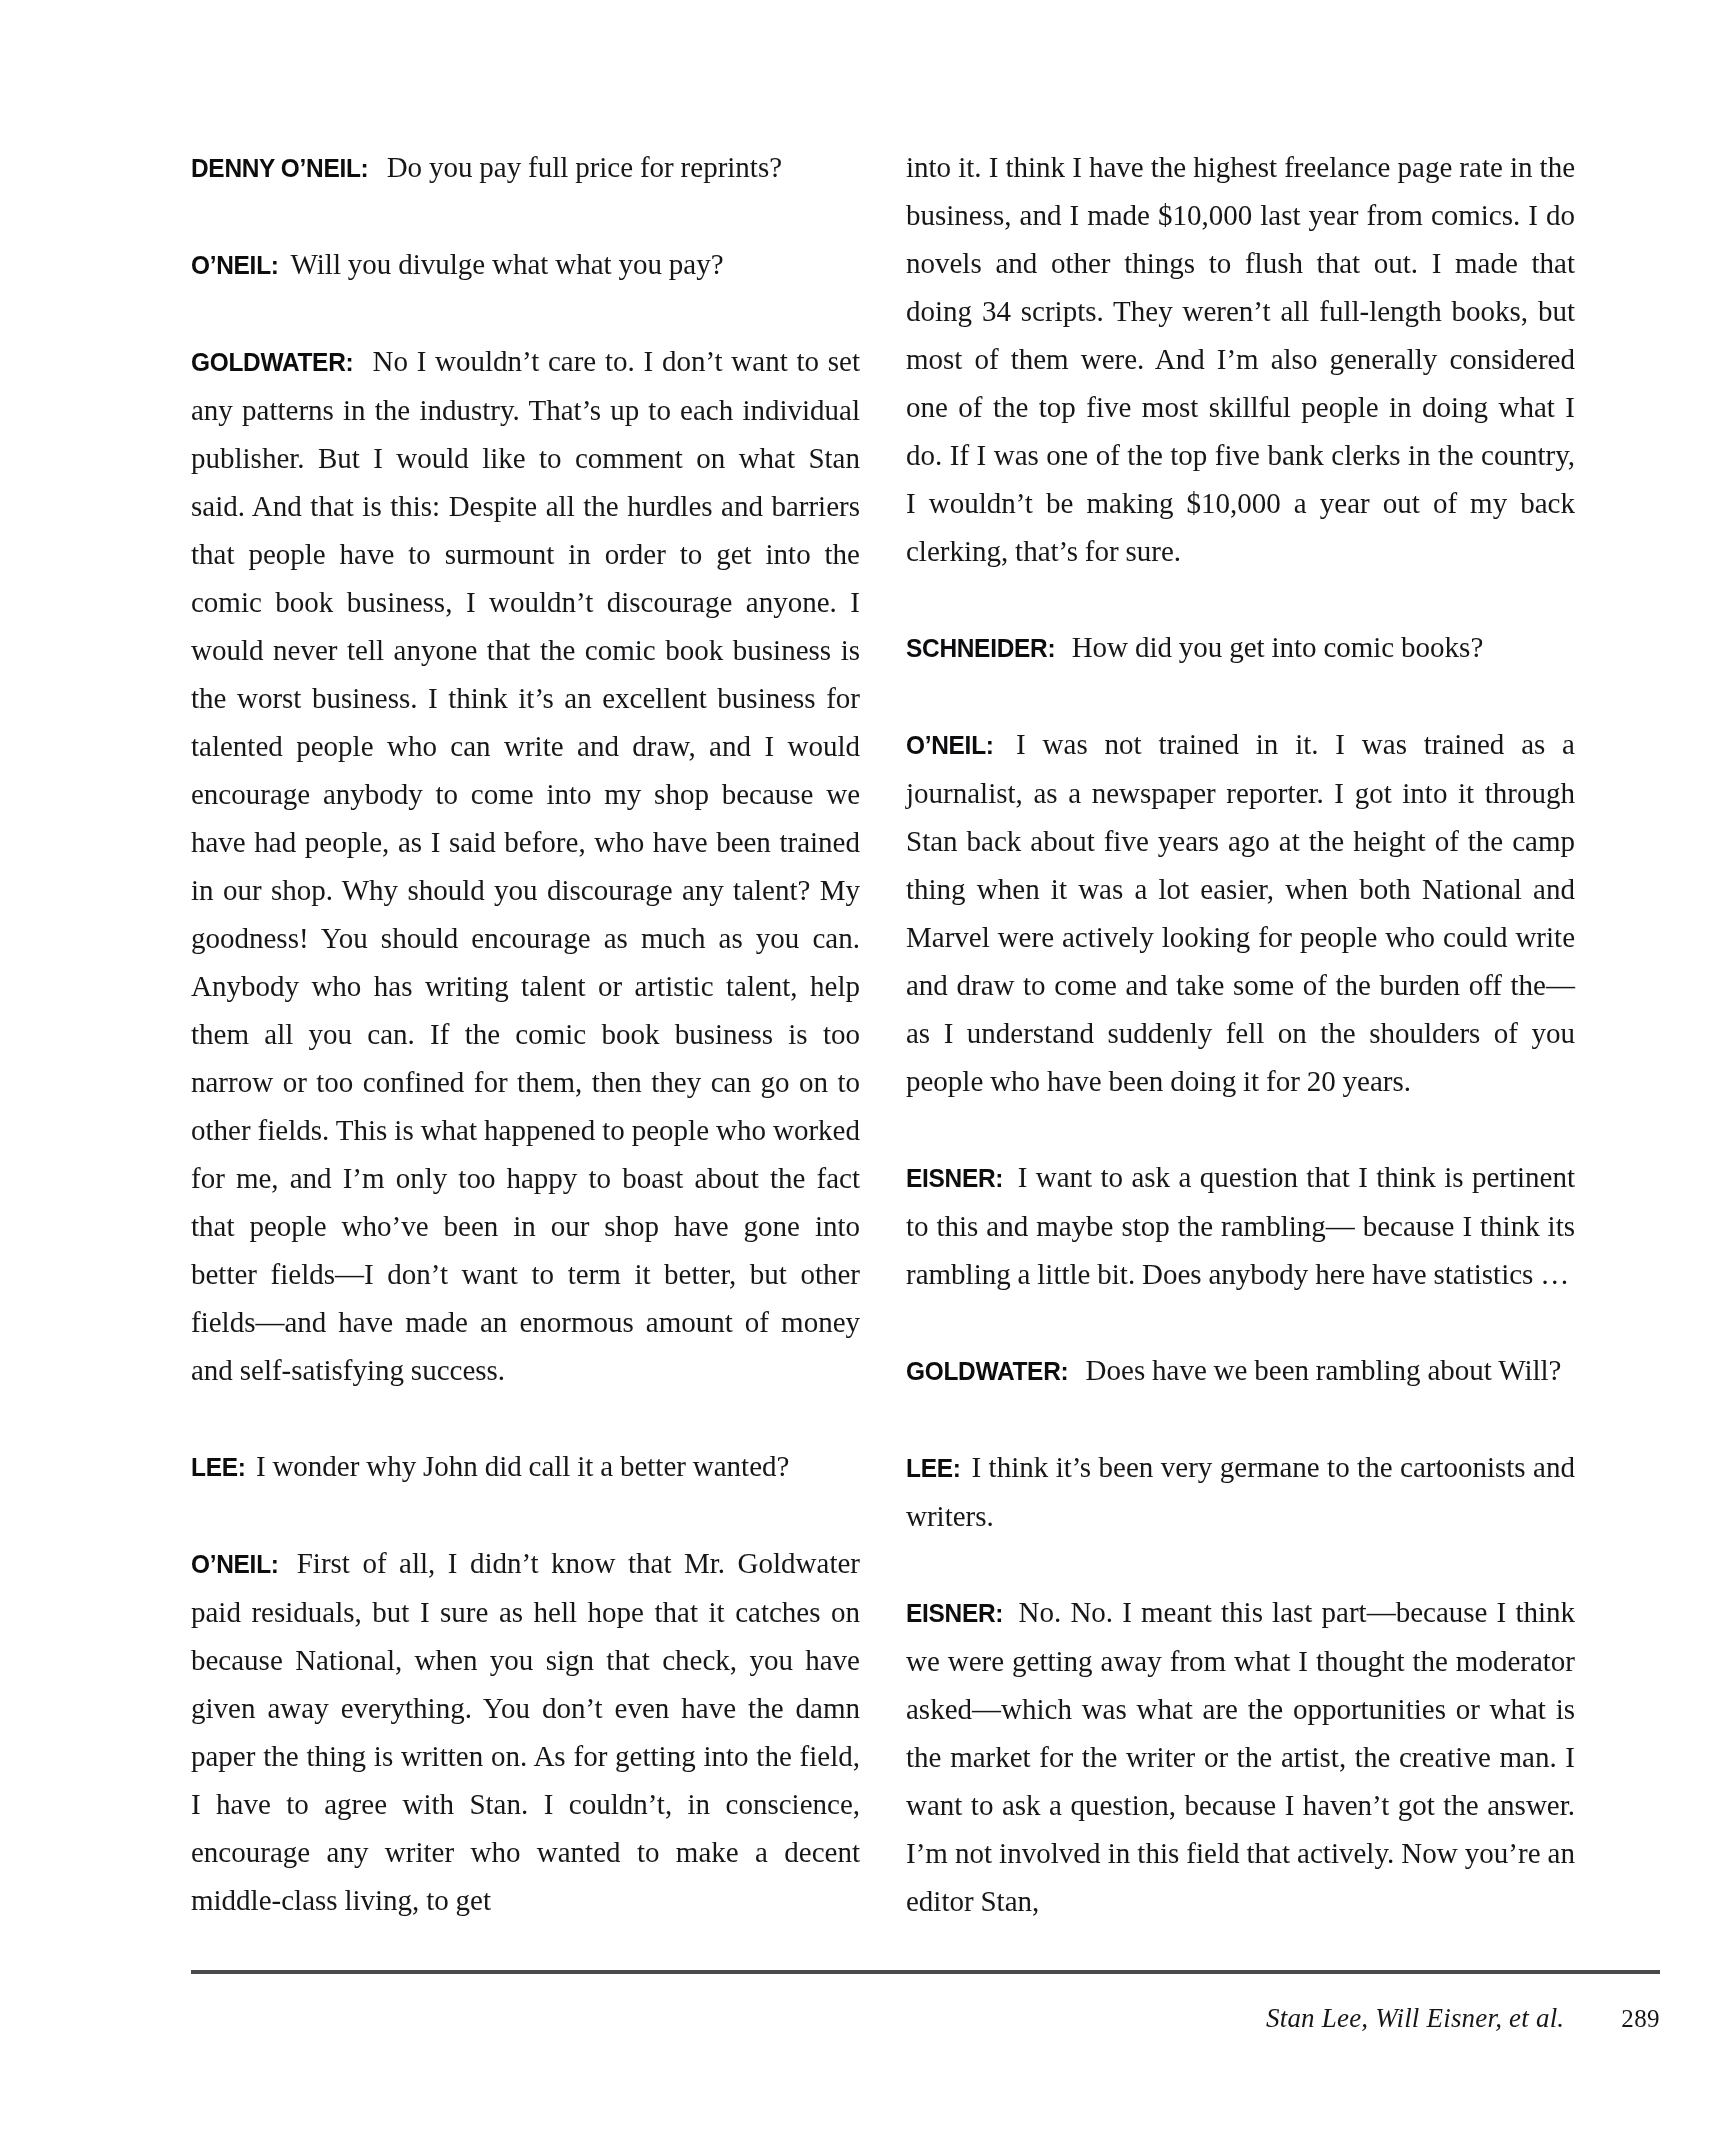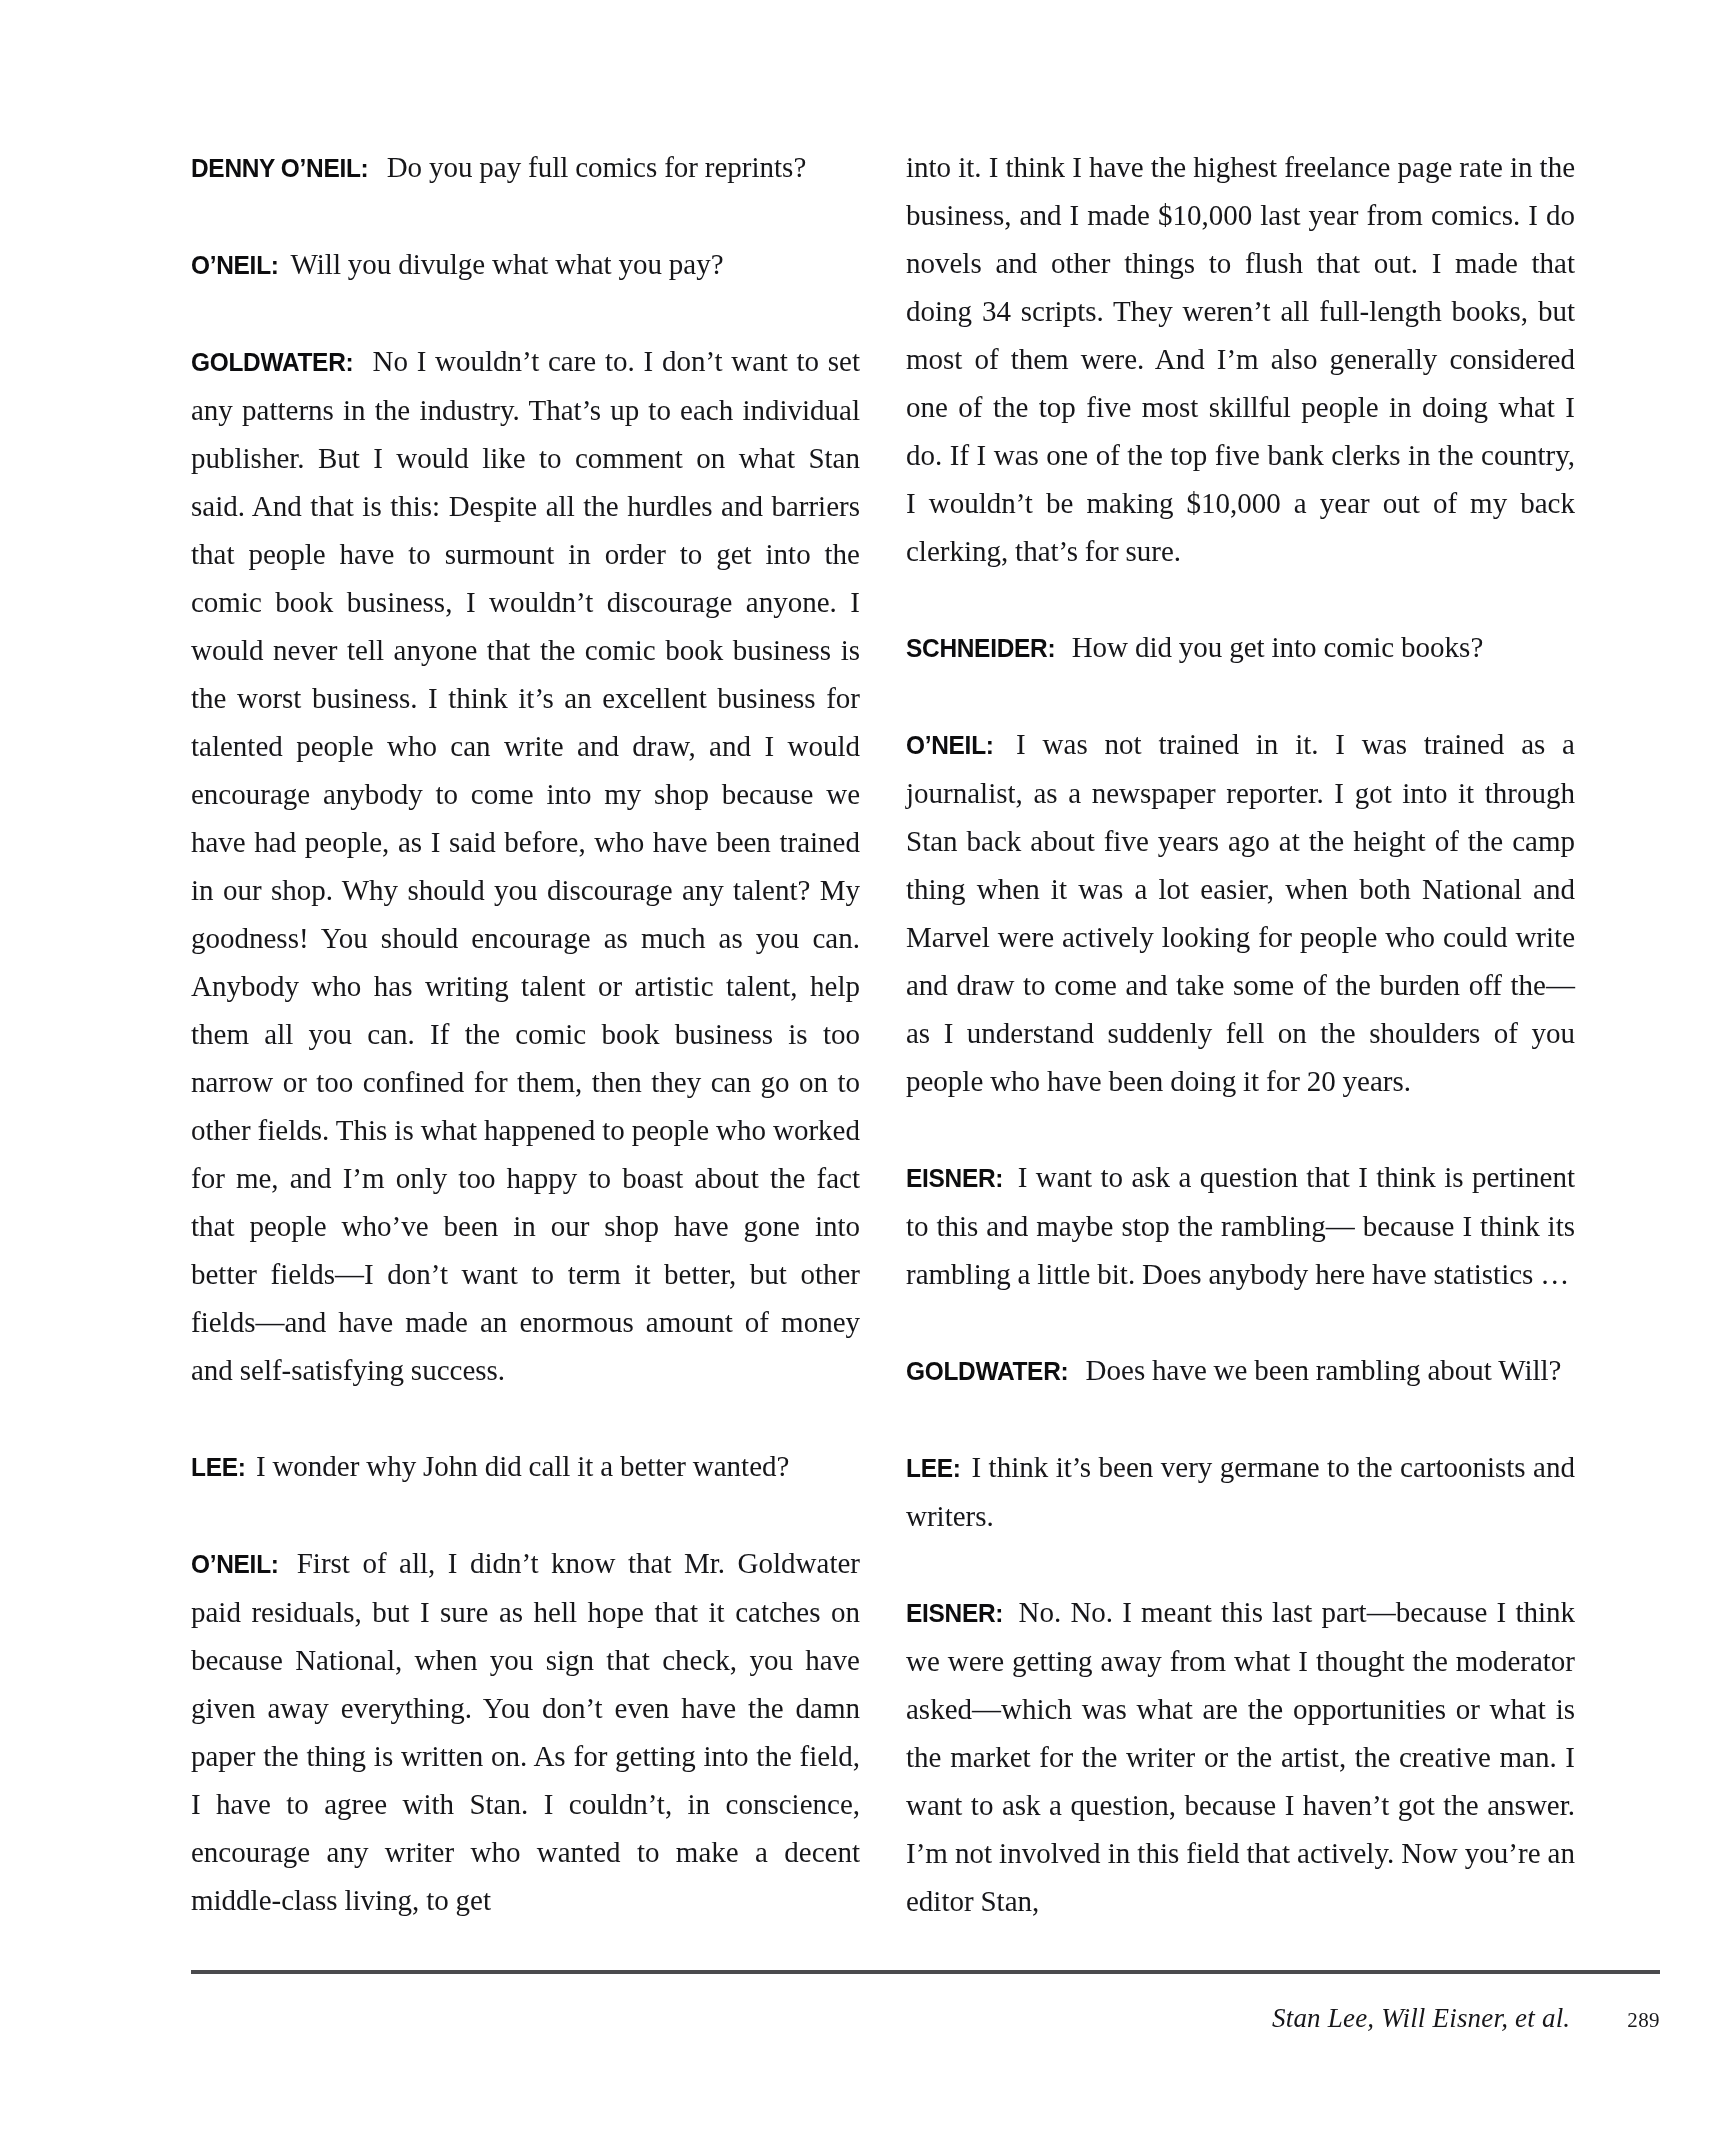--- a/index.html
+++ b/index.html
@@ -75,33 +75,33 @@
     font-family: "Liberation Serif", "DejaVu Serif", serif;
     color: #17171a;
     gap: 23px;
   }
   .running-foot {
     font-style: italic;
     font-size: 27px;
     letter-spacing: 0.2px;
   }
   .folio {
-    font-size: 21px;
+    font-size: 25px;
     margin-left: 34px;
     letter-spacing: 0.4px;
   }
 </style>
 </head>
 <body>
 
 <div class="page">
 
   <div class="columns">
     <div class="column" id="col-left">
-        <p class="para"><span class="speaker">DENNY O’NEIL:</span><span> Do you pay full comics for reprints?</span></p>
+        <p class="para"><span class="speaker">DENNY O’NEIL:</span><span> Do you pay full price for reprints?</span></p>
         <p class="para"><span class="speaker">O’NEIL:</span><span> Will you divulge what what you pay?</span></p>
         <p class="para"><span class="speaker">GOLDWATER:</span><span> No I wouldn’t care to. I don’t want to set any patterns in the industry. That’s up to each individual publisher. But I would like to comment on what Stan said. And that is this: Despite all the hurdles and barriers that people have to surmount in order to get into the comic book business, I wouldn’t discourage anyone. I would never tell anyone that the comic book business is the worst business. I think it’s an excellent business for talented people who can write and draw, and I would encourage anybody to come into my shop because we have had people, as I said before, who have been trained in our shop. Why should you discourage any talent? My goodness! You should encourage as much as you can. Anybody who has writing talent or artistic talent, help them all you can. If the comic book business is too narrow or too confined for them, then they can go on to other fields. This is what happened to people who worked for me, and I’m only too happy to boast about the fact that people who’ve been in our shop have gone into better fields—I don’t want to term it better, but other fields—and have made an enormous amount of money and self-satisfying success.</span></p>
         <p class="para"><span class="speaker">LEE:</span><span> I wonder why John did call it a better wanted?</span></p>
         <p class="para"><span class="speaker">O’NEIL:</span><span> First of all, I didn’t know that Mr. Goldwater paid residuals, but I sure as hell hope that it catches on because National, when you sign that check, you have given away everything.    You don’t even have the damn paper the thing is written on. As for getting into the field, I have to agree with Stan. I couldn’t, in conscience, encourage any writer who wanted to make a decent middle-class living, to get</span></p>
       </div>
     <div class="column" id="col-right">
         <p class="para"><span>into it. I think I have the highest freelance page rate in the business, and I made $10,000 last year from comics. I do novels and other things to flush that out. I made that doing 34 scripts. They weren’t all full-length books, but most of them were. And I’m also generally considered one of the top five most skillful people in doing what I do. If I was one of the top five bank clerks in the country, I wouldn’t be making $10,000 a year out of my back clerking, that’s for sure.</span></p>
         <p class="para"><span class="speaker">SCHNEIDER:</span><span> How did you get into comic books?</span></p>
         <p class="para"><span class="speaker">O’NEIL:</span><span> I was not trained in it. I was trained as a journalist, as a newspaper reporter. I got into it through Stan back about five years ago at the height of the camp thing when it was a lot easier, when both National and Marvel were actively looking for people who could write and draw to come and take some of the burden off the—as I understand suddenly fell on the shoulders of you people who have been doing it for 20 years.</span></p>
         <p class="para"><span class="speaker">EISNER:</span><span> I want to ask a question that I think is pertinent to this and maybe stop the rambling— because I think its rambling a little bit. Does anybody here have statistics …</span></p>

